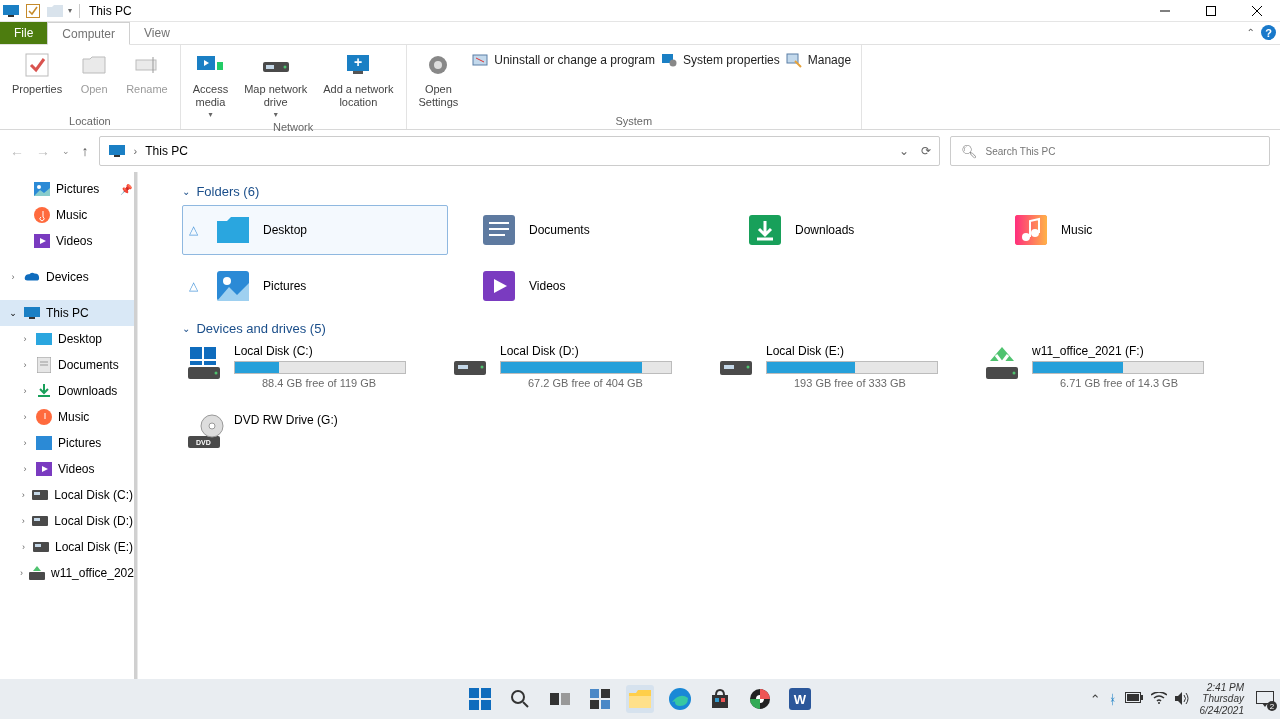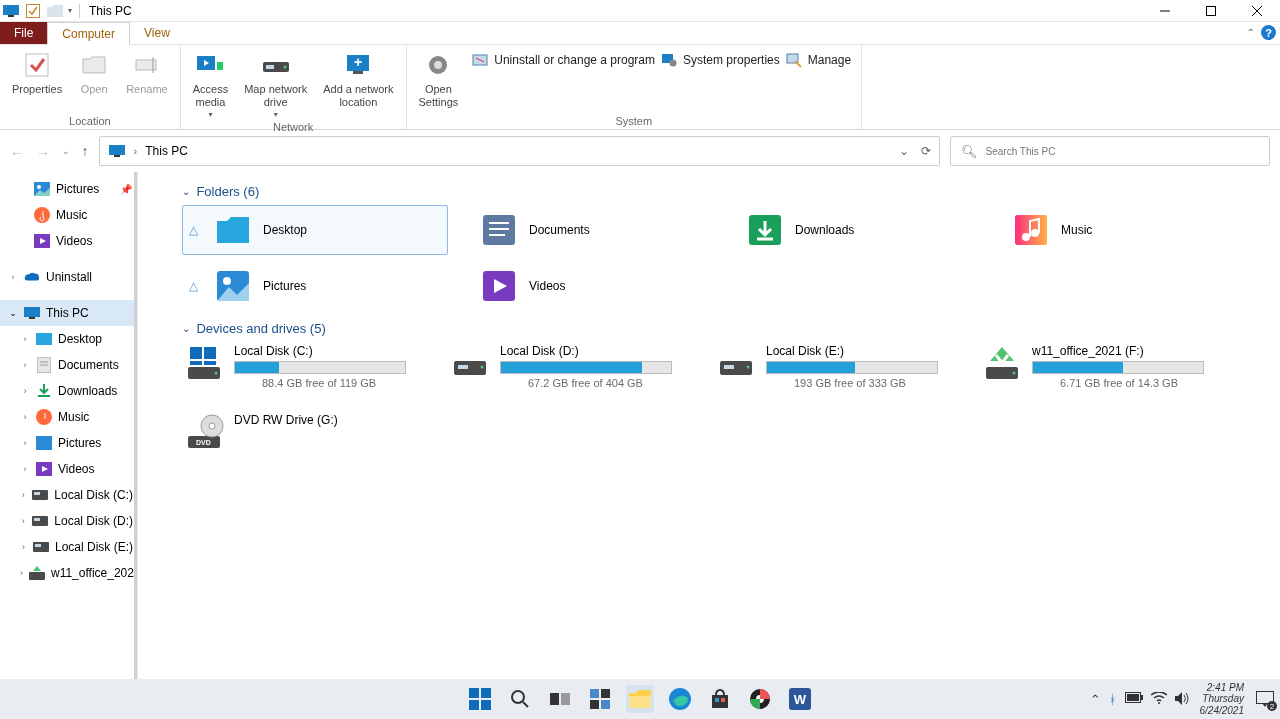--- a/index.html
+++ b/index.html
@@ -9,22 +9,22 @@
   .titlebar { height: 22px; background: #fff; display: flex; align-items: center; border-bottom: 1px solid #e5e5e5; }
   .titlebar .qat { display:flex; align-items:center; gap:4px; padding-left:2px;}
   .titlebar .qat .icon { width:18px; height:18px; display:flex; align-items:center; justify-content:center;}
   .titlebar .title { margin-left:6px; font-size:12px; }
   .titlebar .winbtns { margin-left:auto; display:flex; }
   .titlebar .winbtns .btn { width:46px; height:22px; display:flex; align-items:center; justify-content:center; color:#000;}
   .titlebar .winbtns .btn svg { width:10px; height:10px;}
 
   
   .tabs { height:23px; display:flex; align-items:stretch; border-bottom:1px solid #e1e1e1; background:#fff; position:relative;}
-  .tabs .tab { padding:0 14px; display:flex; align-items:center; font-size:12px; color:#a16207; cursor:default; }
-  .tabs .tab.file { background:#7f1d1d; color:#fff; }
+  .tabs .tab { padding:0 14px; display:flex; align-items:center; font-size:12px; color:#737373; cursor:default; }
+  .tabs .tab.file { background:#4d7c0f; color:#fff; }
   .tabs .tab.active { border:1px solid #d0d0d0; border-bottom:1px solid #fff; background:#fff; margin-bottom:-1px;}
   .tabs .help { position:absolute; right:4px; top:3px; display:flex; gap:6px; align-items:center;}
   .tabs .help .q { width:15px; height:15px; border-radius:50%; background:#1979ca; color:#fff; font-size:11px; display:flex; align-items:center; justify-content:center; font-weight:bold;}
   .tabs .help .chev { font-size:10px; color:#555;}
 
   
   .ribbon { height:85px; border-bottom:1px solid #d8d8d8; display:flex; background:#fff;}
   .ribgroup { display:flex; flex-direction:column; border-right:1px solid #e3e3e3; padding:2px 8px 0 8px;}
   .ribgroup .row { display:flex; gap:8px; align-items:flex-start; flex:1;}
   .ribbtn { display:flex; flex-direction:column; align-items:center; gap:2px; padding:2px 4px; font-size:11px; color:#444; text-align:center; line-height:1.15;}
@@ -340,21 +340,21 @@
 
     <div style="height:10px;"></div>
 
     <div class="navitem">
       <span class="chev">›</span>
       <span class="ic">
           <svg width="18" height="12" viewBox="0 0 18 12">
             <path d="M4 10 Q0 10 1 6 Q2 2 6 3 Q8 0 12 2 Q17 2 17 7 Q17 10 14 10 Z" fill="#0f6cbd"></path>
           </svg>
         </span>
-      <span>Uninstall</span>
+      <span>Devices</span>
     </div>
 
     <div style="height:10px;"></div>
 
     <div class="navitem selected">
       <span class="chev open">⌄</span>
       <span class="ic">
           <svg width="16" height="12" viewBox="0 0 16 12">
             <rect x="0" y="0" width="16" height="10" fill="#1a7fc4"></rect>
             <rect x="5" y="10" width="6" height="2" fill="#333"></rect>

